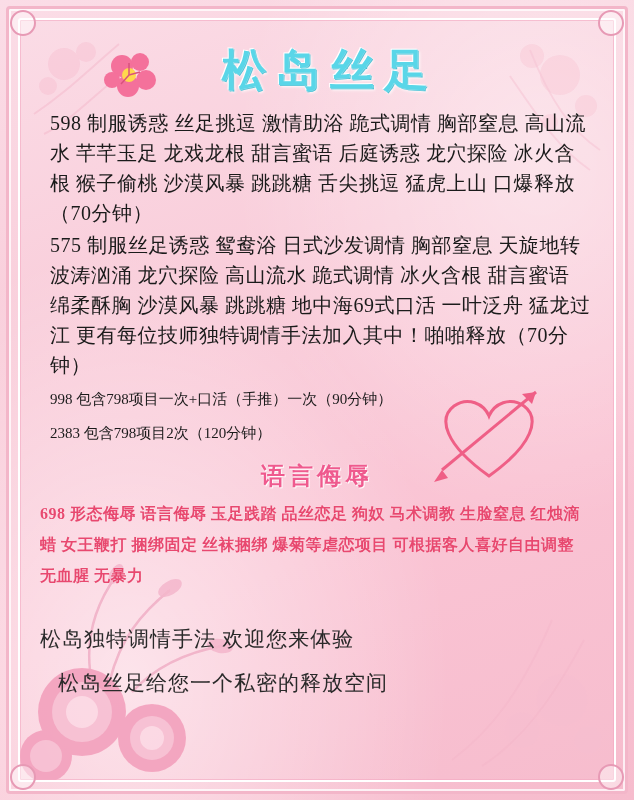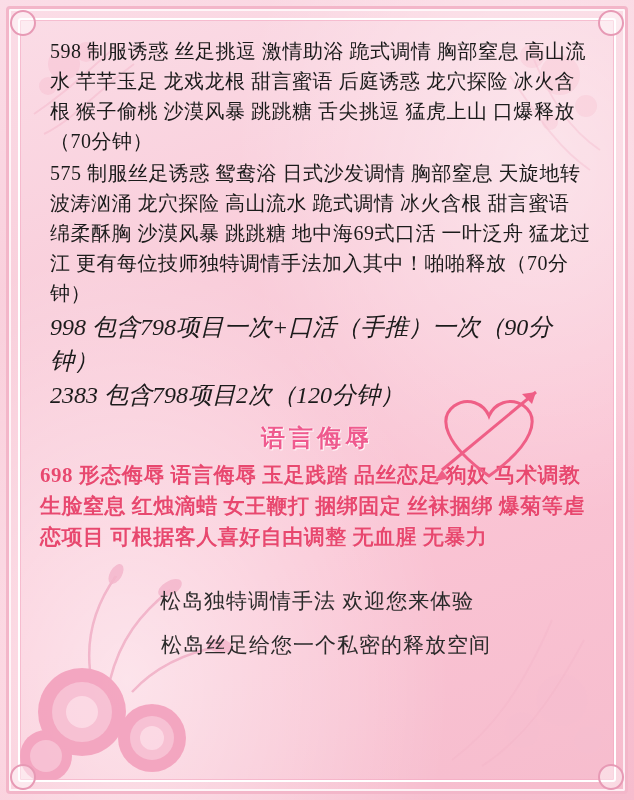--- a/index.html
+++ b/index.html
@@ -114,26 +114,25 @@
     letter-spacing: 0.5px;
     text-align: left;
     margin: 0 0 2px 0;
     word-break: break-all;
   }
   .para.indent { text-indent: 0; padding-left: 10px; }
 
   .price-line {
     font-family: "Liberation Serif", serif;
     color: #1b1b1b;
-    font-size: 24px;
+    font-size: 15px;
     line-height: 34px;
     padding-left: 10px;
     position: relative;
     z-index: 2;
-    font-style: italic;
   }
 
   
   .heart-deco {
     position: absolute;
     right: 54px;
     top: 352px;
     width: 130px;
     height: 110px;
     pointer-events: none;
@@ -147,30 +146,30 @@
     font-size: 24px;
     font-weight: bold;
     color: #ef5a8e;
     letter-spacing: 4px;
     margin: 10px 0 6px 0;
     text-shadow: 0 0 2px #ffffff, 1px 1px 0 rgba(255,255,255,0.9);
   }
   .para.pink {
     color: #e8486f;
     font-weight: bold;
-    font-size: 21px;
+    font-size: 16px;
     line-height: 31px;
     text-shadow: 0 0 1px rgba(255,255,255,0.8);
     font-family: Liberation Serif, serif;
   }
 
   
   .footer {
     margin-top: 26px;
-    text-align: center;
+    text-align: left;
   }
   .footer-line {
     font-family: "Liberation Serif", serif;
     font-size: 21px;
     color: #2a2a2a;
     letter-spacing: 1px;
     line-height: 44px;
   }
   .footer-line.second { padding-left: 18px; }
 </style>
@@ -247,20 +246,38 @@
 
   <div class="frame-outer"></div>
   <div class="frame-inner"></div>
   <div class="corner tl"></div>
   <div class="corner tr"></div>
   <div class="corner bl"></div>
   <div class="corner br"></div>
 
   <div class="content">
 
+    <div class="header">
+      <svg class="header-flower" viewBox="0 0 62 56">
+        <g fill="#f4719b">
+          <circle cx="20" cy="16" r="11"></circle>
+          <circle cx="38" cy="12" r="9"></circle>
+          <circle cx="44" cy="30" r="10"></circle>
+          <circle cx="26" cy="36" r="11"></circle>
+          <circle cx="10" cy="30" r="8"></circle>
+        </g>
+        <circle cx="27" cy="25" r="7" fill="#ffd84d"></circle>
+        <g stroke="#d9527d" stroke-width="1.5">
+          <line x1="27" y1="25" x2="27" y2="13"></line>
+          <line x1="27" y1="25" x2="38" y2="22"></line>
+          <line x1="27" y1="25" x2="19" y2="34"></line>
+        </g>
+      </svg>
+      <div class="title">松岛丝足</div>
+    </div>
 
     <div class="body-block">
       <p class="para indent">598 制服诱惑 丝足挑逗 激情助浴 跪式调情 胸部窒息 高山流水 芊芊玉足 龙戏龙根 甜言蜜语 后庭诱惑 龙穴探险 冰火含根 猴子偷桃 沙漠风暴 跳跳糖 舌尖挑逗 猛虎上山 口爆释放（70分钟）</p>
       <p class="para indent">575 制服丝足诱惑 鸳鸯浴 日式沙发调情 胸部窒息 天旋地转 波涛汹涌 龙穴探险 高山流水 跪式调情 冰火含根 甜言蜜语 绵柔酥胸 沙漠风暴 跳跳糖 地中海69式口活 一叶泛舟 猛龙过江 更有每位技师独特调情手法加入其中！啪啪释放（70分钟）</p>
 
       <div class="price-line">998 包含798项目一次+口活（手推）一次（90分钟）</div>
       <div class="price-line">2383 包含798项目2次（120分钟）</div>
     </div>
 
     <svg class="heart-deco" viewBox="0 0 130 110">

